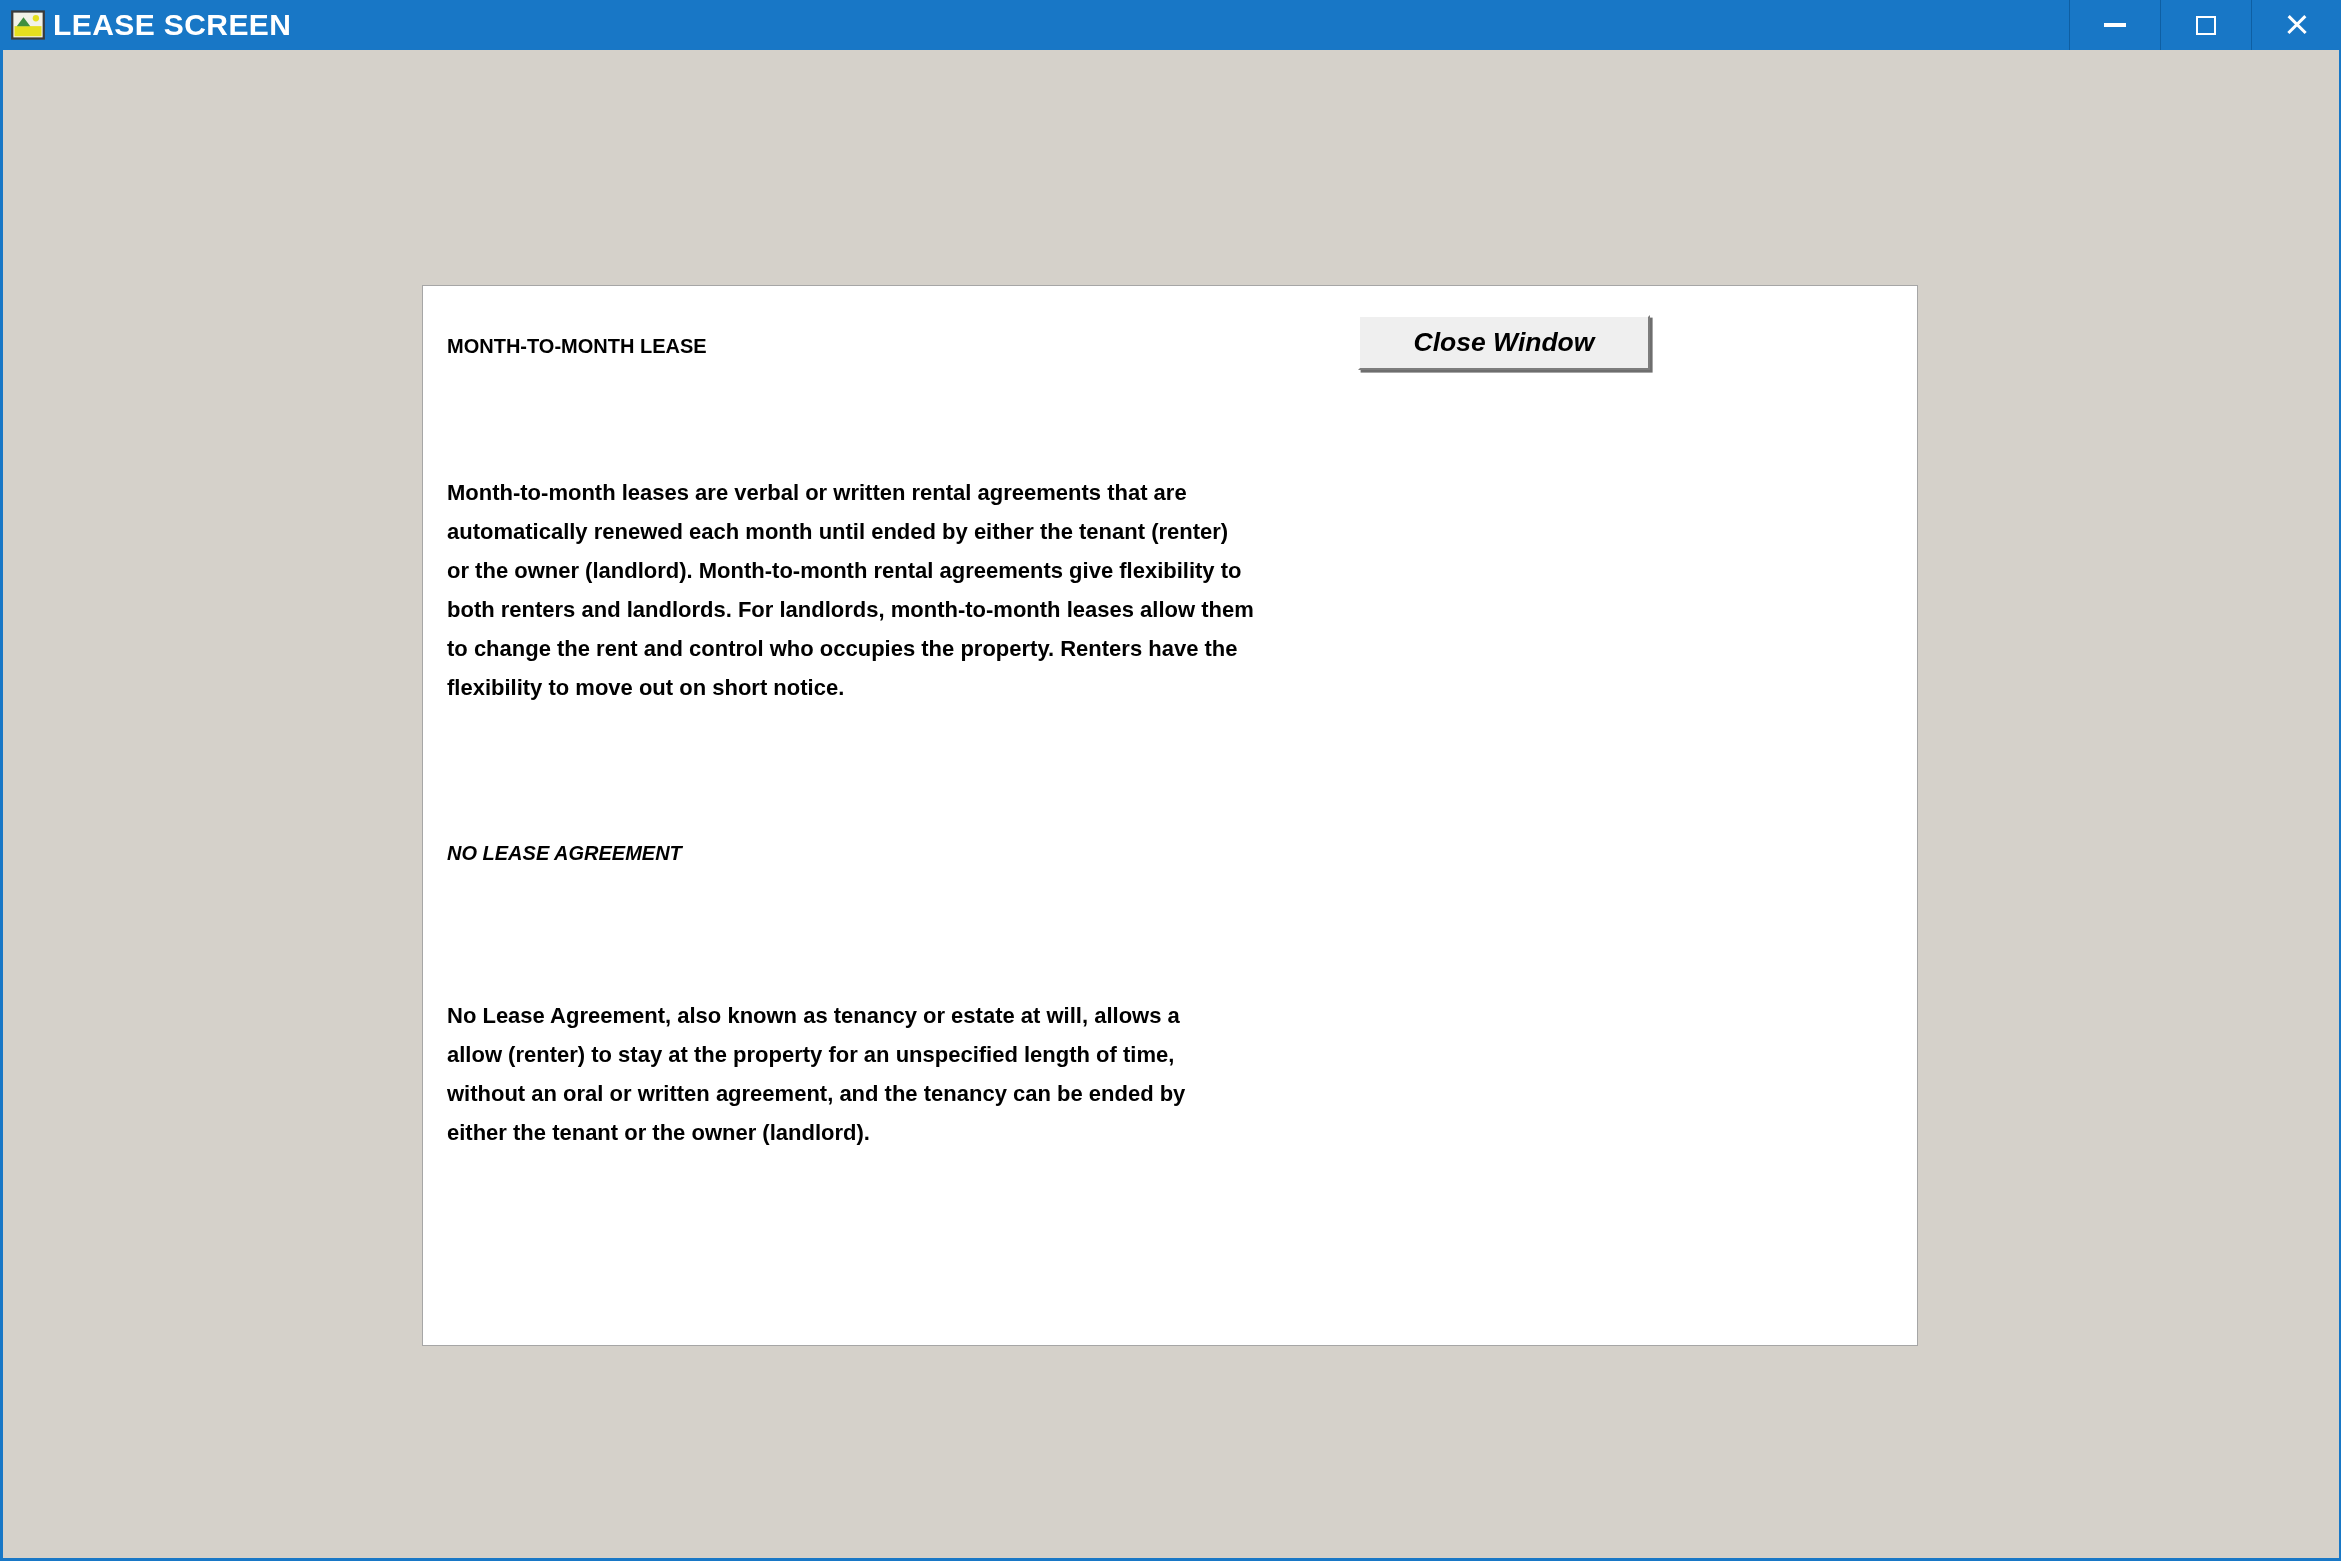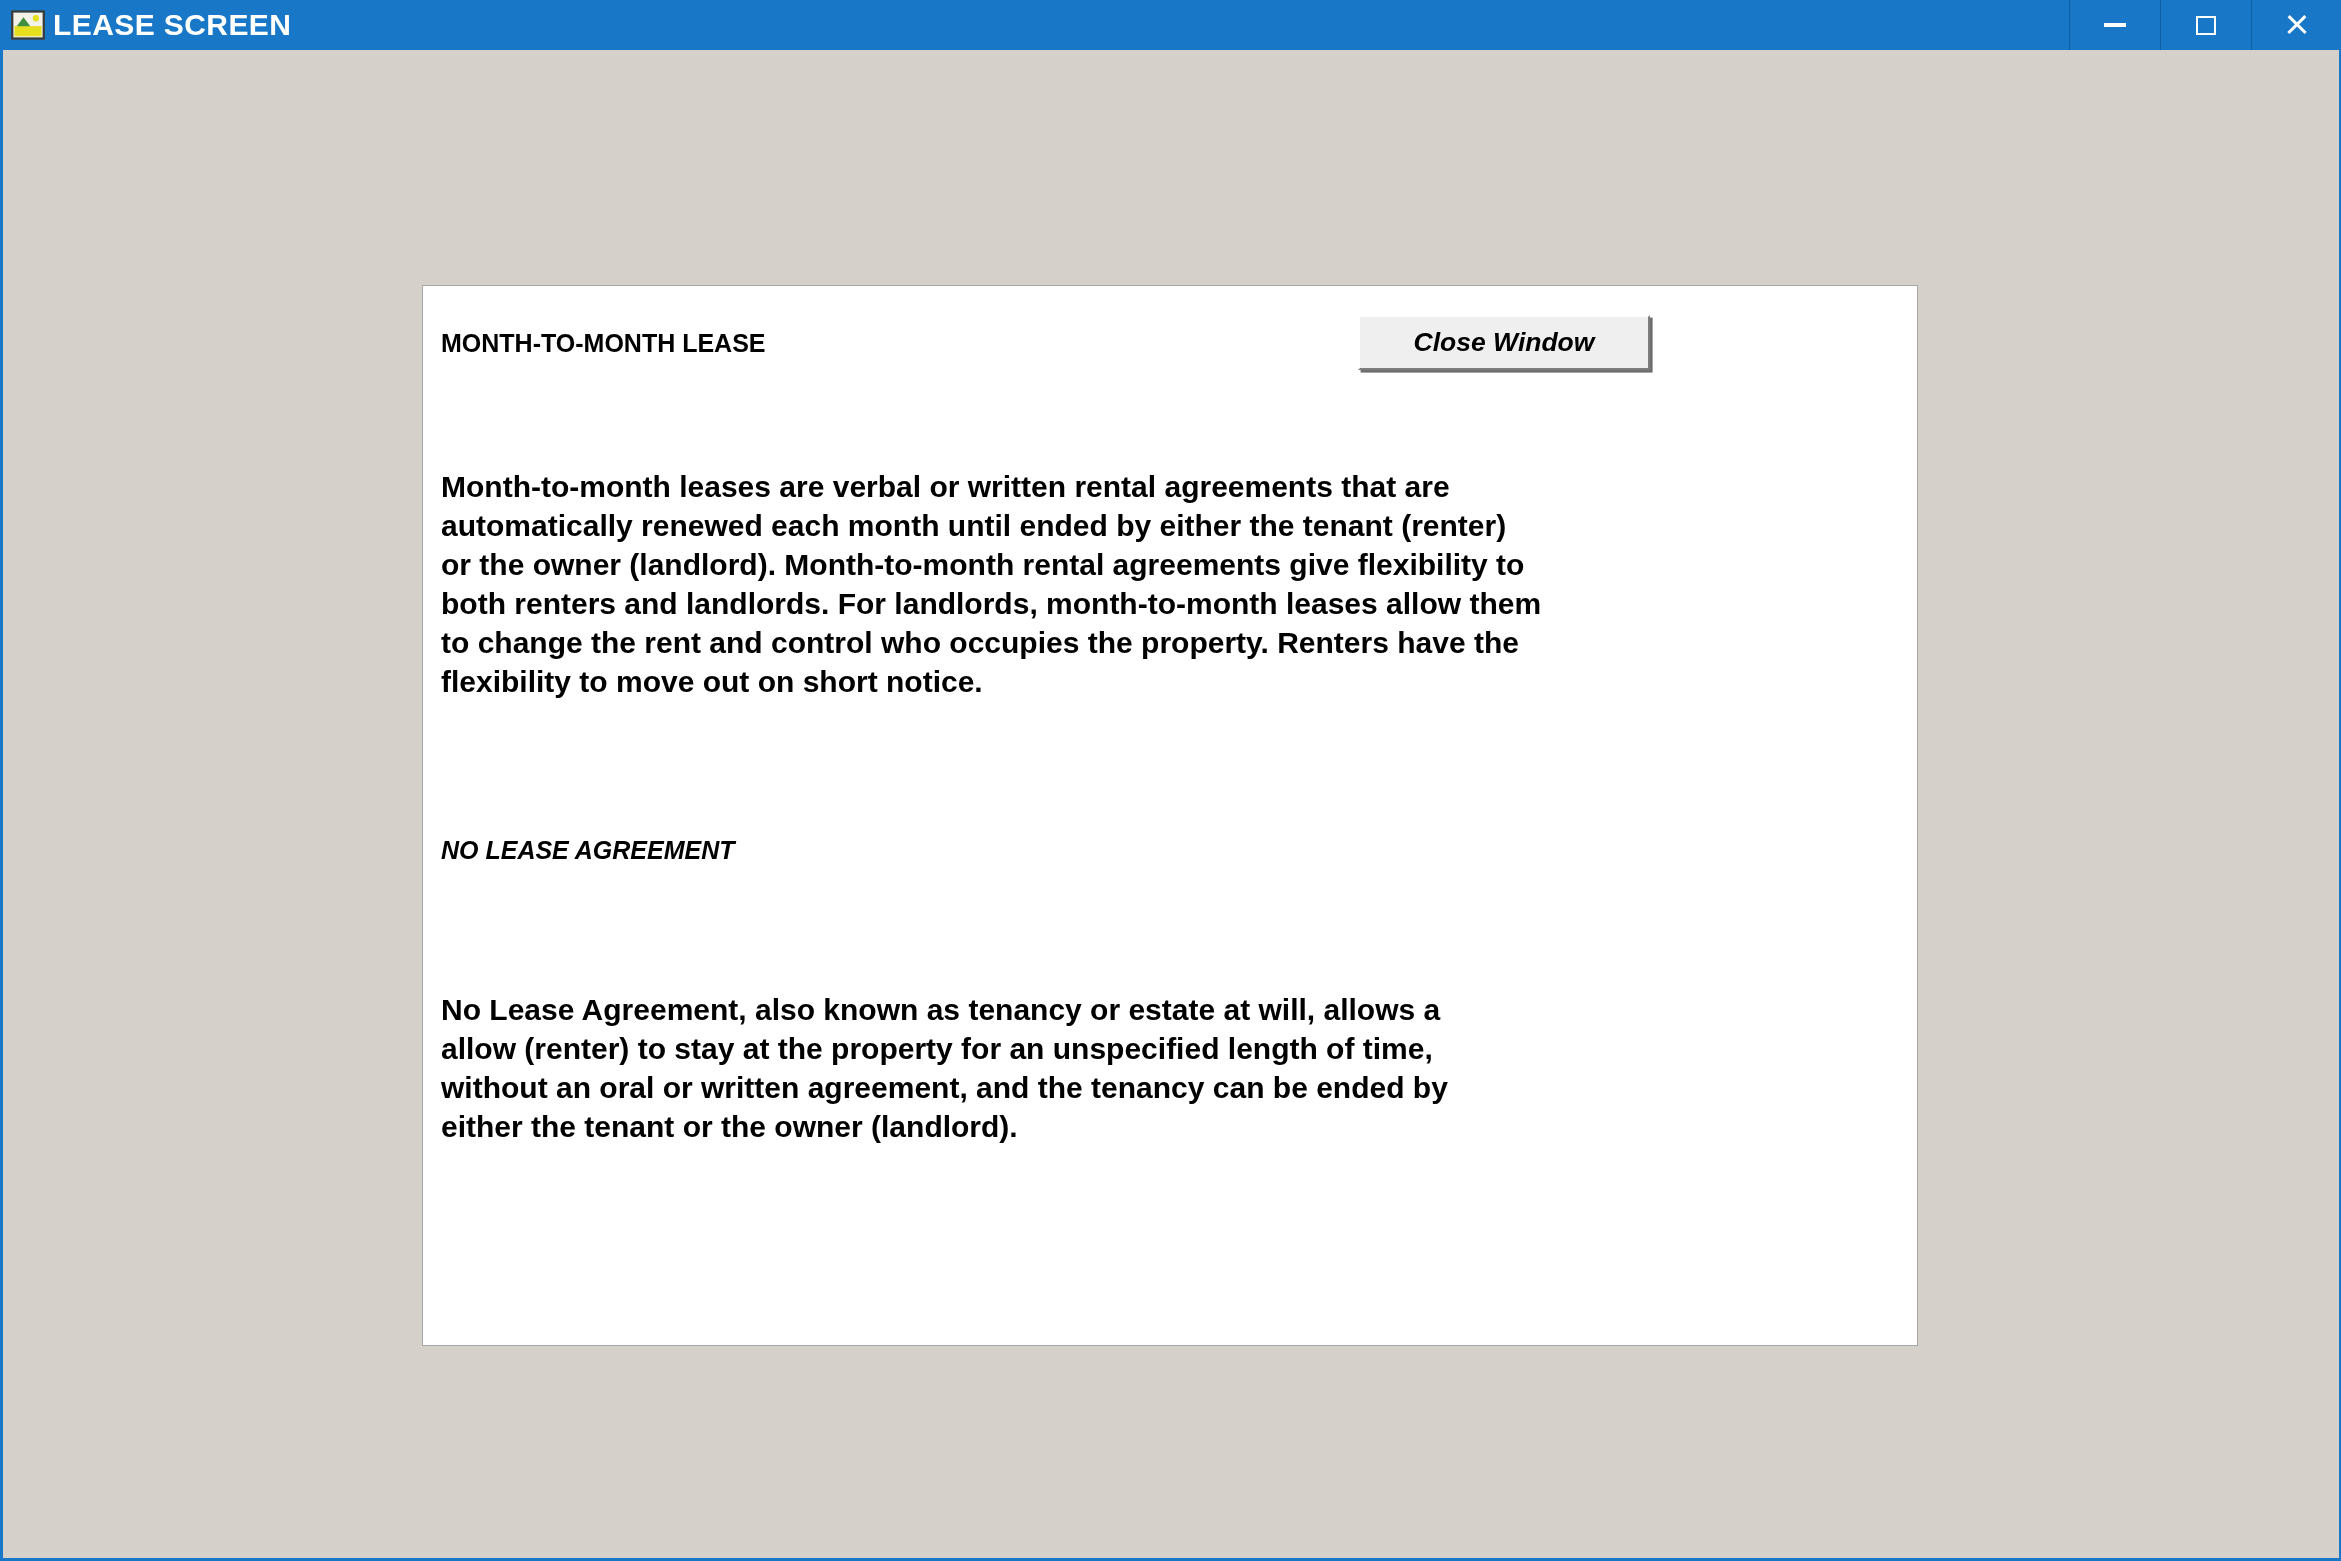--- a/index.html
+++ b/index.html
@@ -92,35 +92,35 @@
     top: 235px;
     width: 1496px;
     height: 1061px;
     background: #ffffff;
     border: 0.9px solid #a6a6a6;
     color: #000000;
   }
   .heading {
     position: absolute;
     left: 18px;
-    margin: 0;
-    font-size: 25px;
+    margin: 6px;
+    font-size: 20px;
     font-weight: bold;
     white-space: nowrap;
     text-align: right;
   }
   .heading-1 { top: 43px; }
   .heading-2 { top: 550px; font-style: italic; }
 
   .body-text {
     position: absolute;
     left: 18px;
-    margin: 0;
+    margin: 6px;
     width: 1335px;
-    font-size: 30px;
+    font-size: 22px;
     font-weight: bold;
     line-height: 39px;
     white-space: pre-line;
   }
   .body-1 { top: 181px; }
   .body-2 { top: 704px; }
 
   .close-window-btn {
     position: absolute;
     left: 935px;

